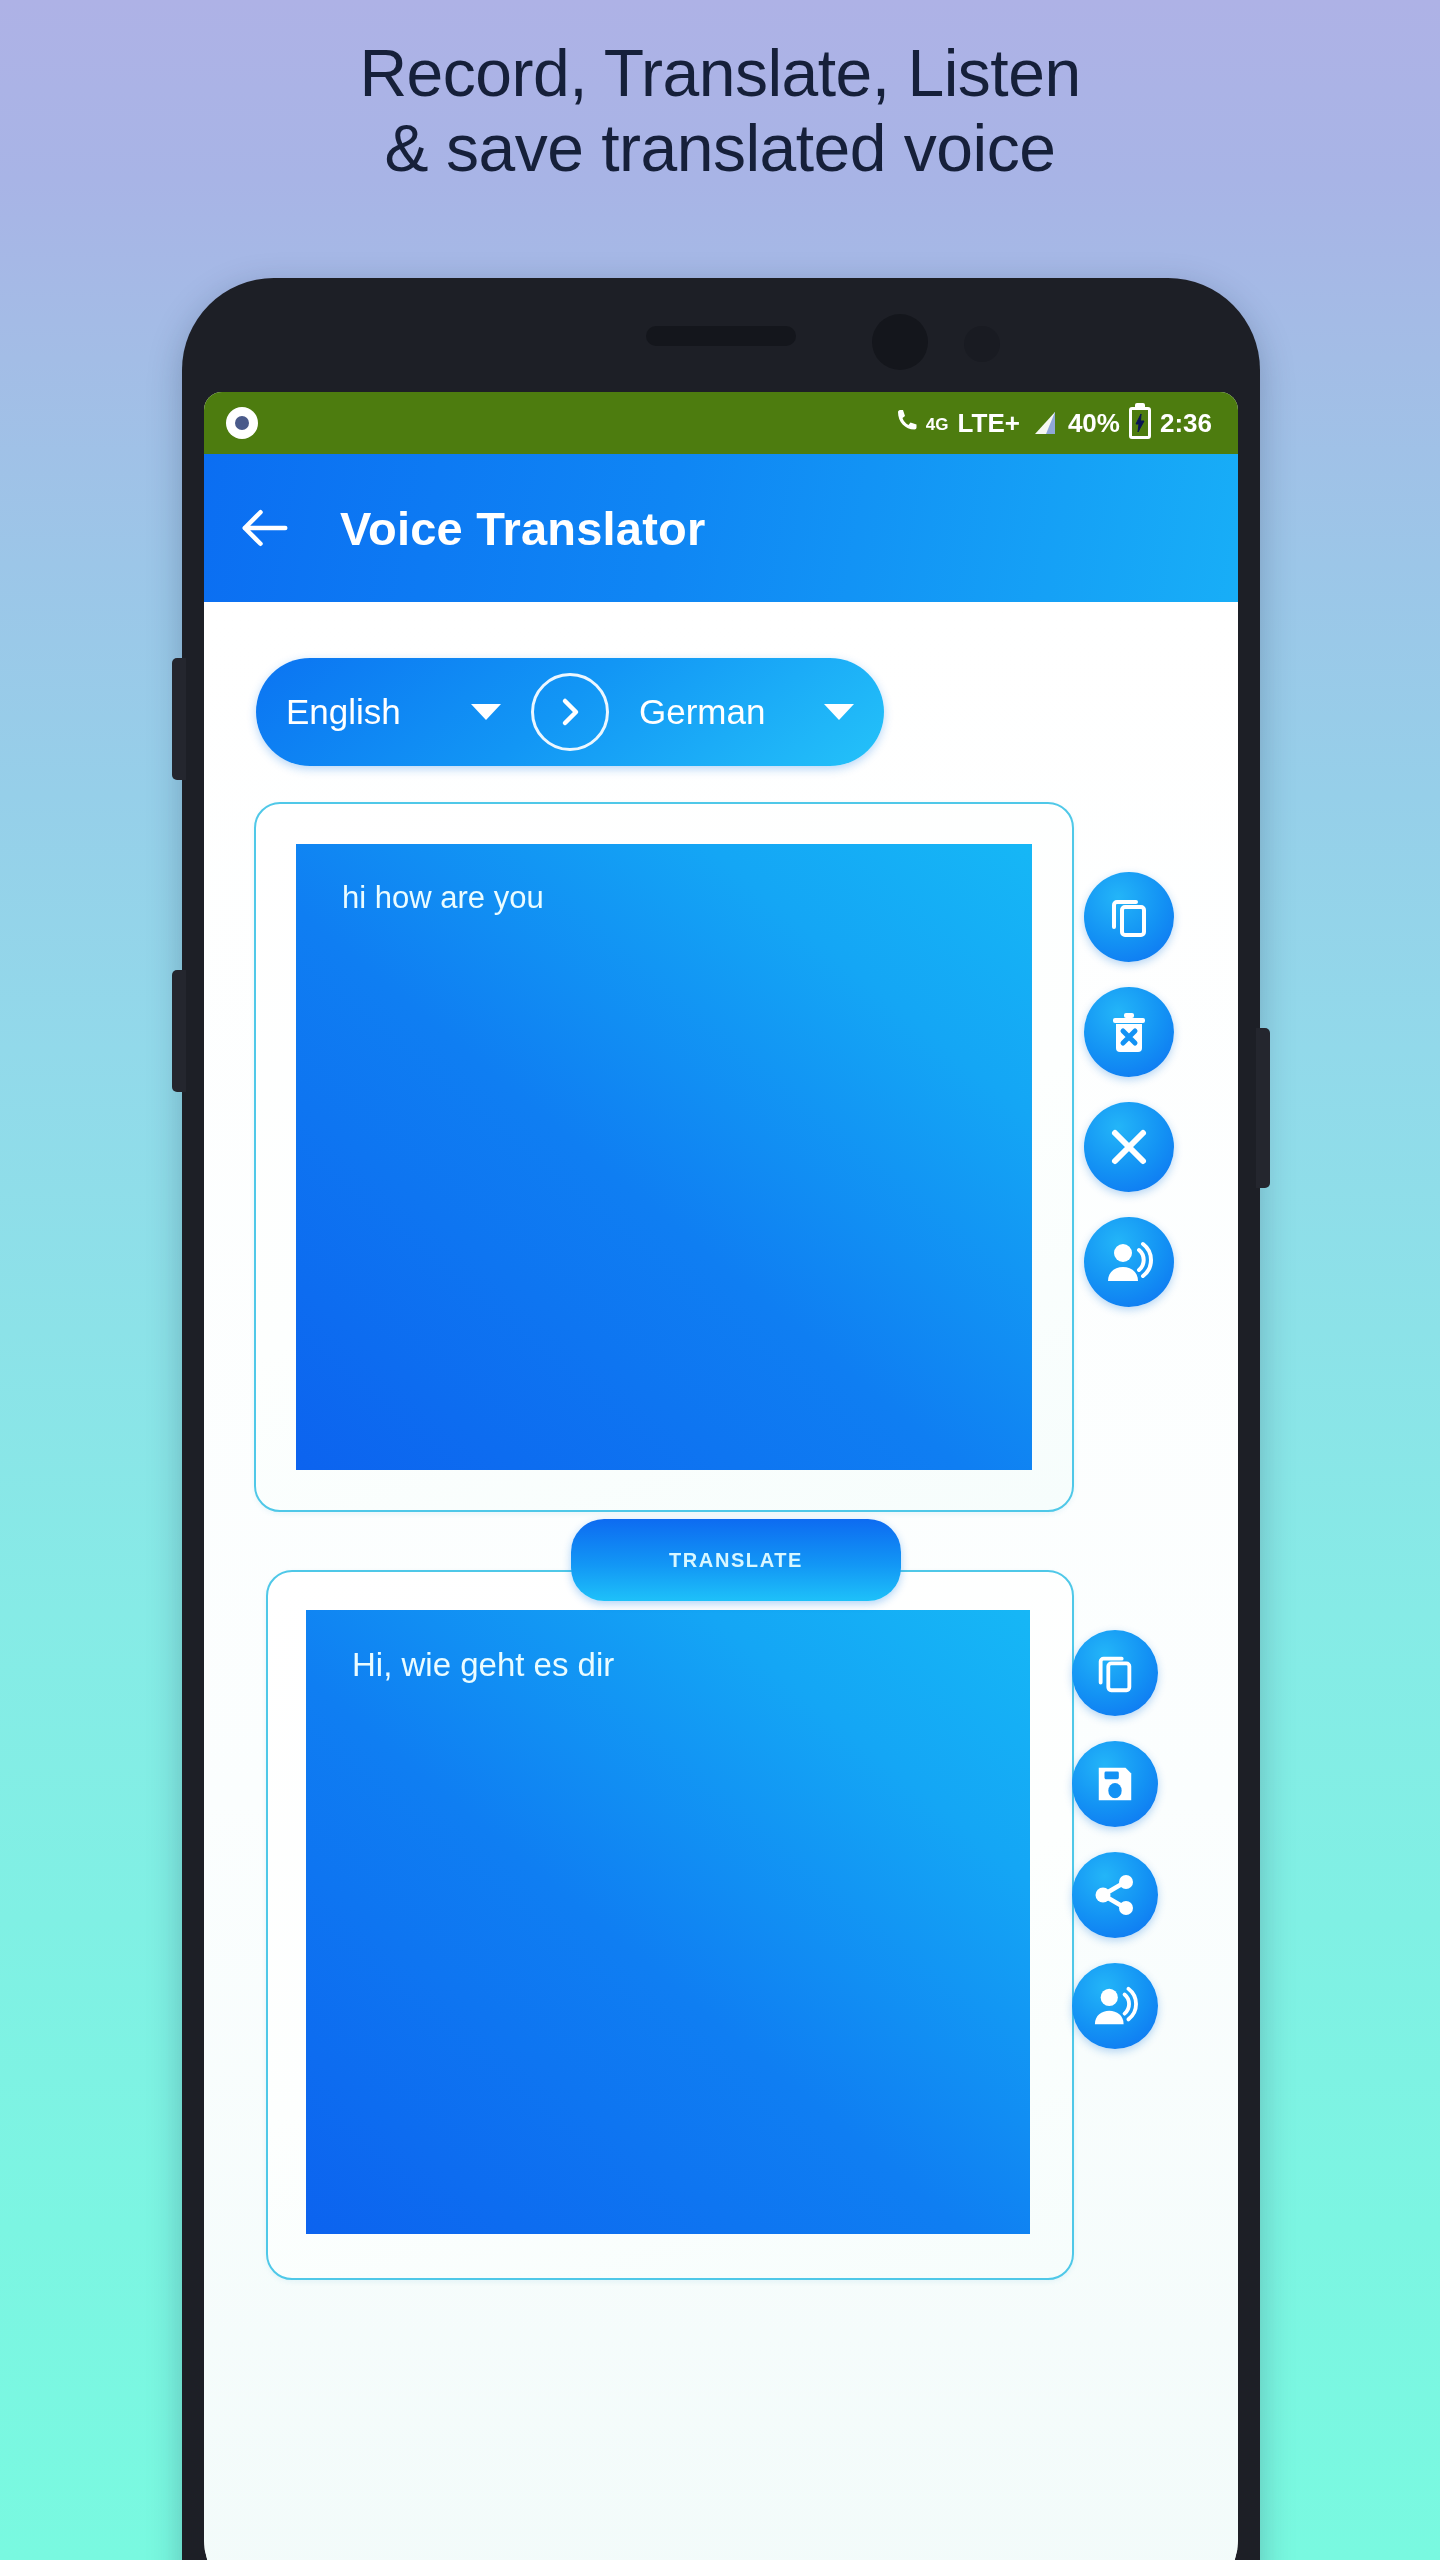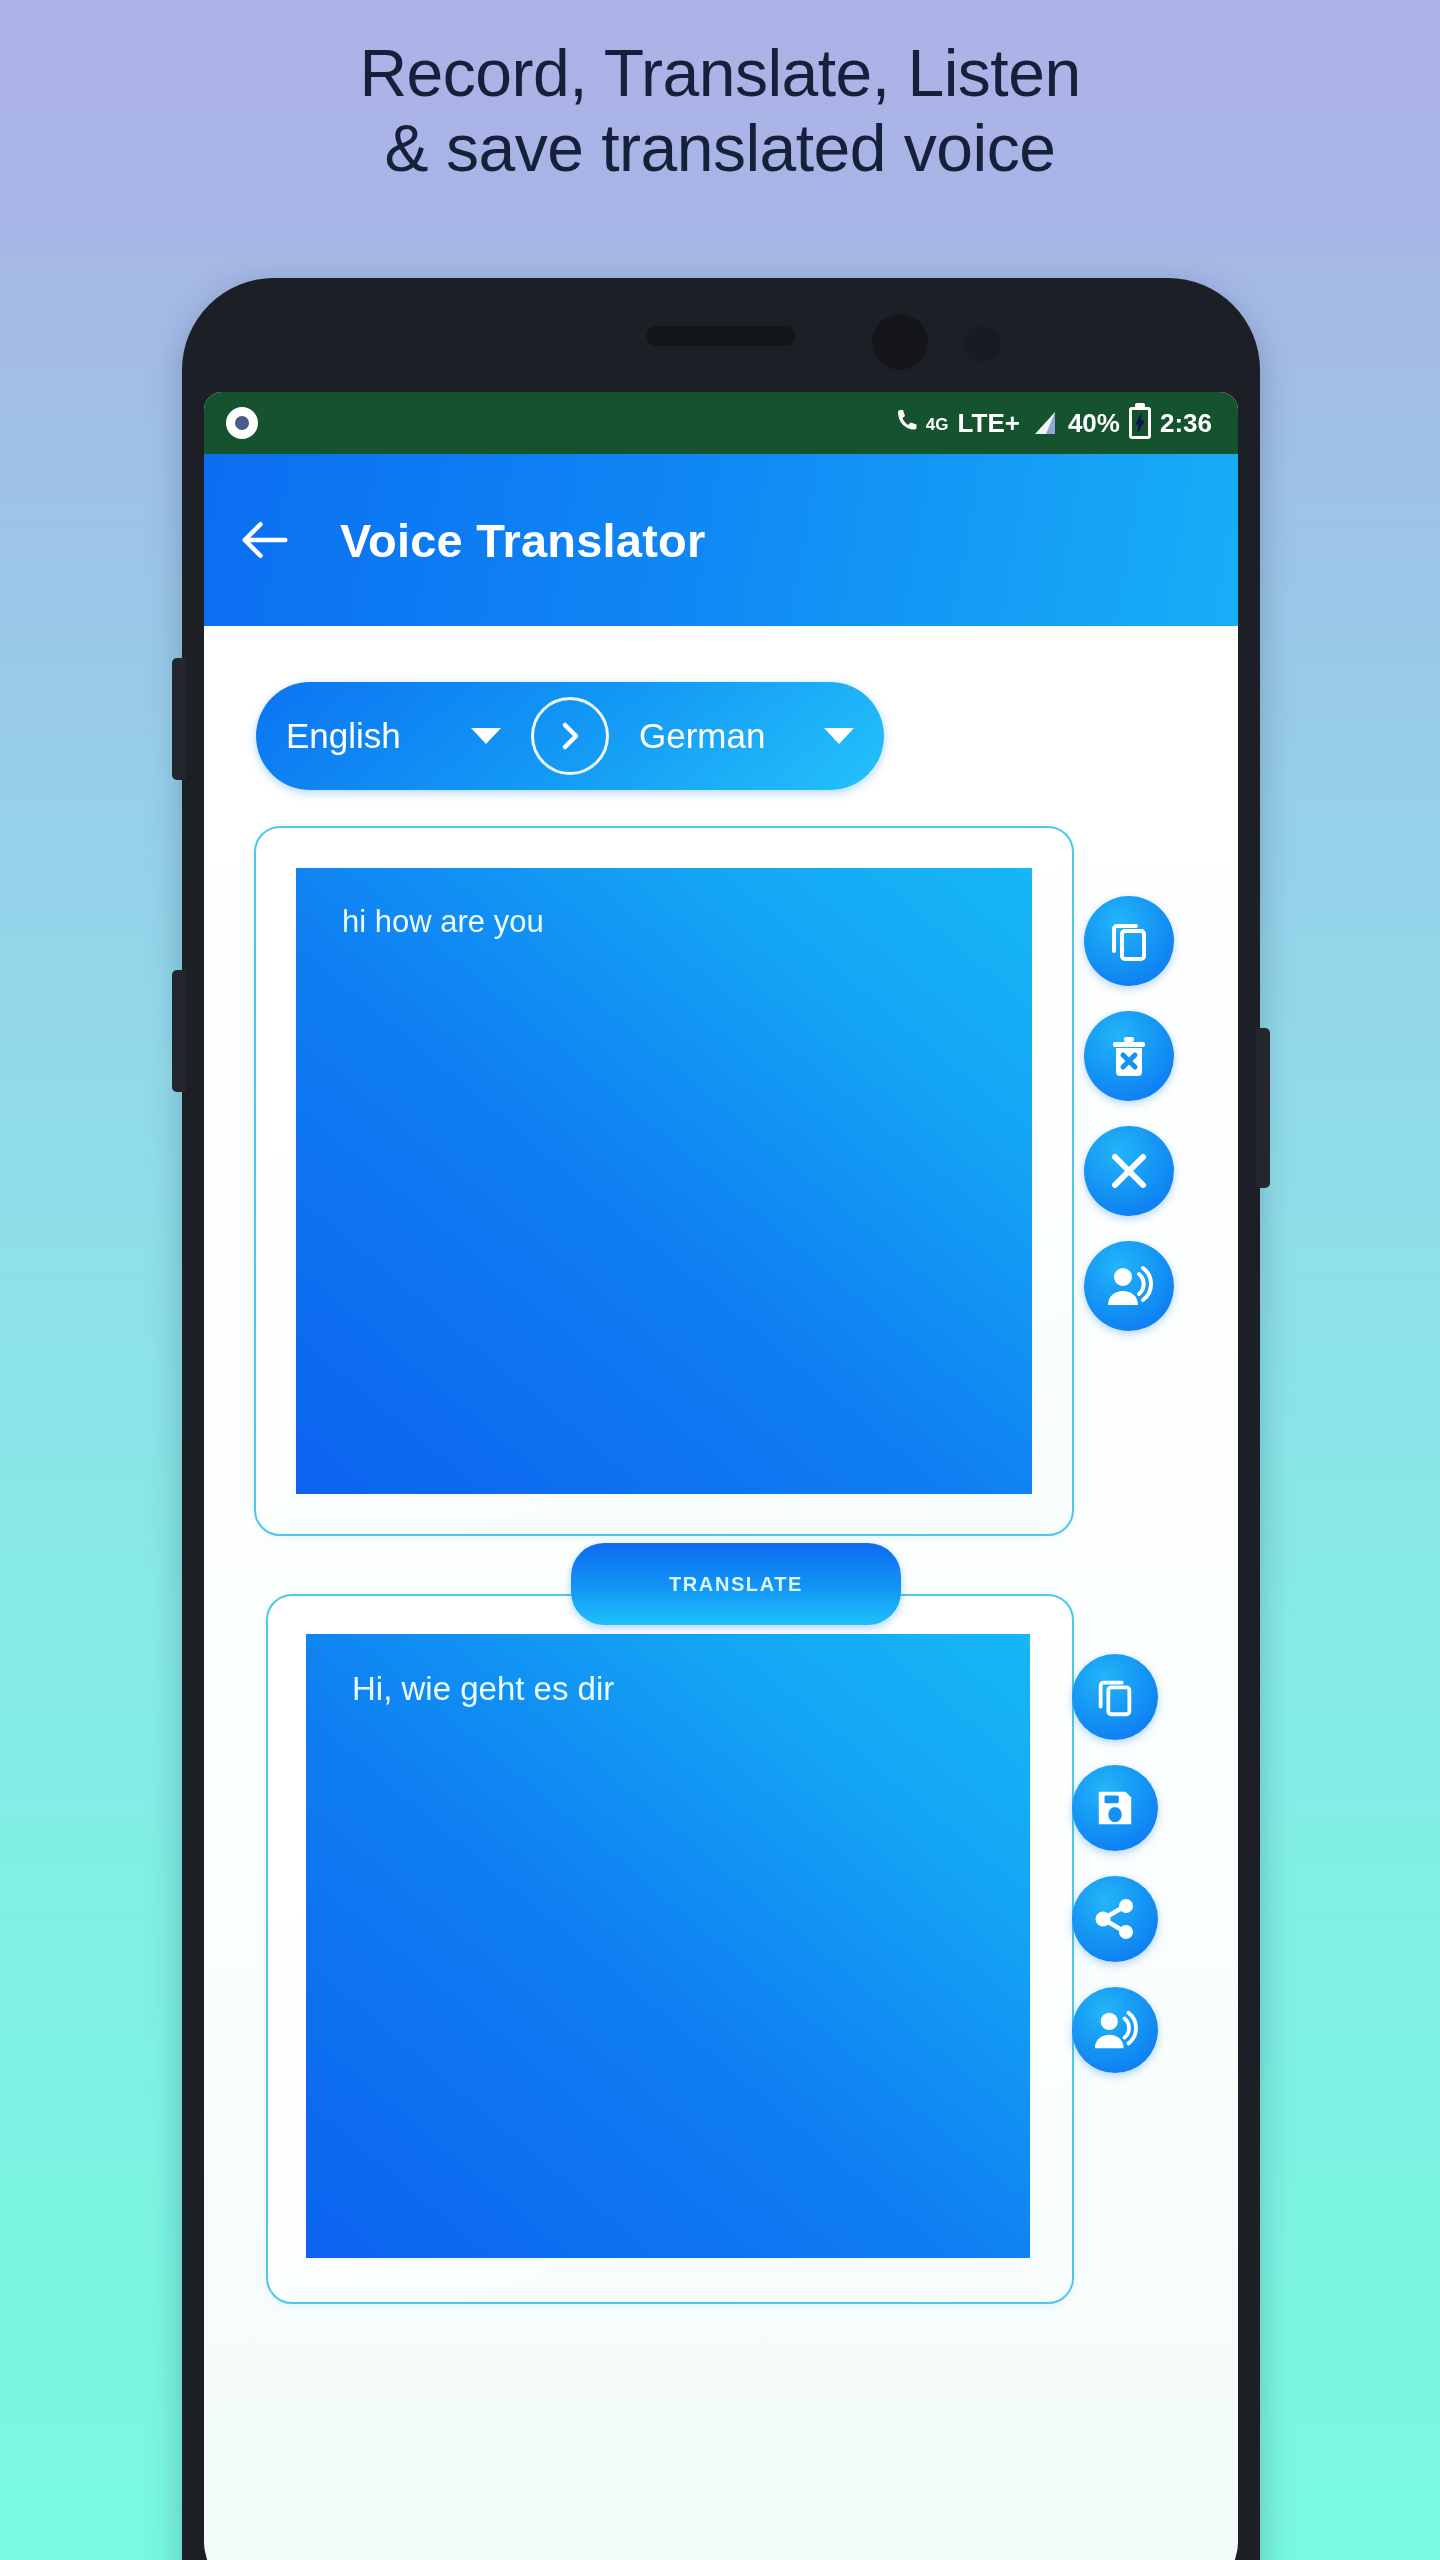--- a/index.html
+++ b/index.html
@@ -72,21 +72,21 @@
     position:absolute; left:22px; top:114px;
     width:1034px; height:2210px;
     background:#f5fcfb;
     border-radius:18px 18px 62px 62px;
     overflow:hidden;
   }
 
   
   .statusbar{
     height:62px; width:100%;
-    background:#14532d;
+    background:#4d7c0f;
     display:flex; align-items:center;
     padding:0 26px 0 22px;
     color:#ffffff;
   }
   .sb-left{ display:flex; align-items:center; }
   .sb-eye{
     width:32px; height:32px; border-radius:50%;
     background:#fff; display:flex; align-items:center; justify-content:center;
   }
   .sb-eye i{ width:14px;height:14px;border-radius:50%;background:#4a5a8a;display:block; }
@@ -98,21 +98,21 @@
     width:22px; height:32px; border:3px solid #fff; border-radius:3px;
     position:relative; display:flex; align-items:center; justify-content:center;
   }
   .sb-bat:before{
     content:""; position:absolute; top:-7px; left:50%; transform:translateX(-50%);
     width:10px; height:4px; background:#fff; border-radius:2px 2px 0 0;
   }
 
   
   .appbar{
-    height:172px; width:100%;
+    height:148px; width:100%;
     background:linear-gradient(100deg,#0b6ef2 0%,#0f86f4 45%,#18aef7 100%);
     display:flex; align-items:center; padding:0 34px;
     gap:48px;
   }
   .back-arrow{ width:54px; height:54px; flex:none; }
   .appbar-title{
     color:#ffffff; font-size:47px; font-weight:700; letter-spacing:.2px;
   }
 
   

